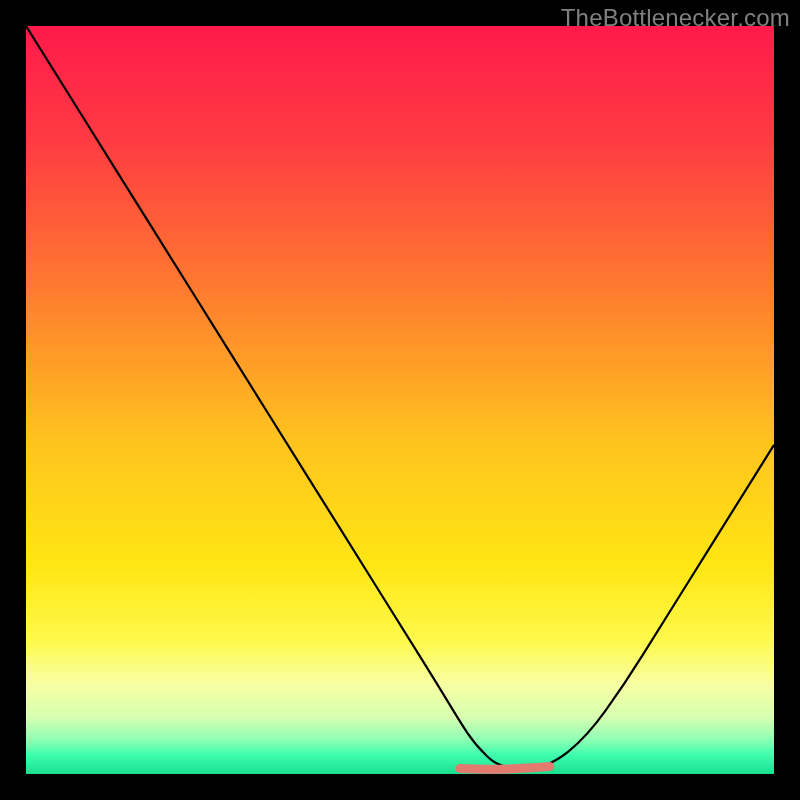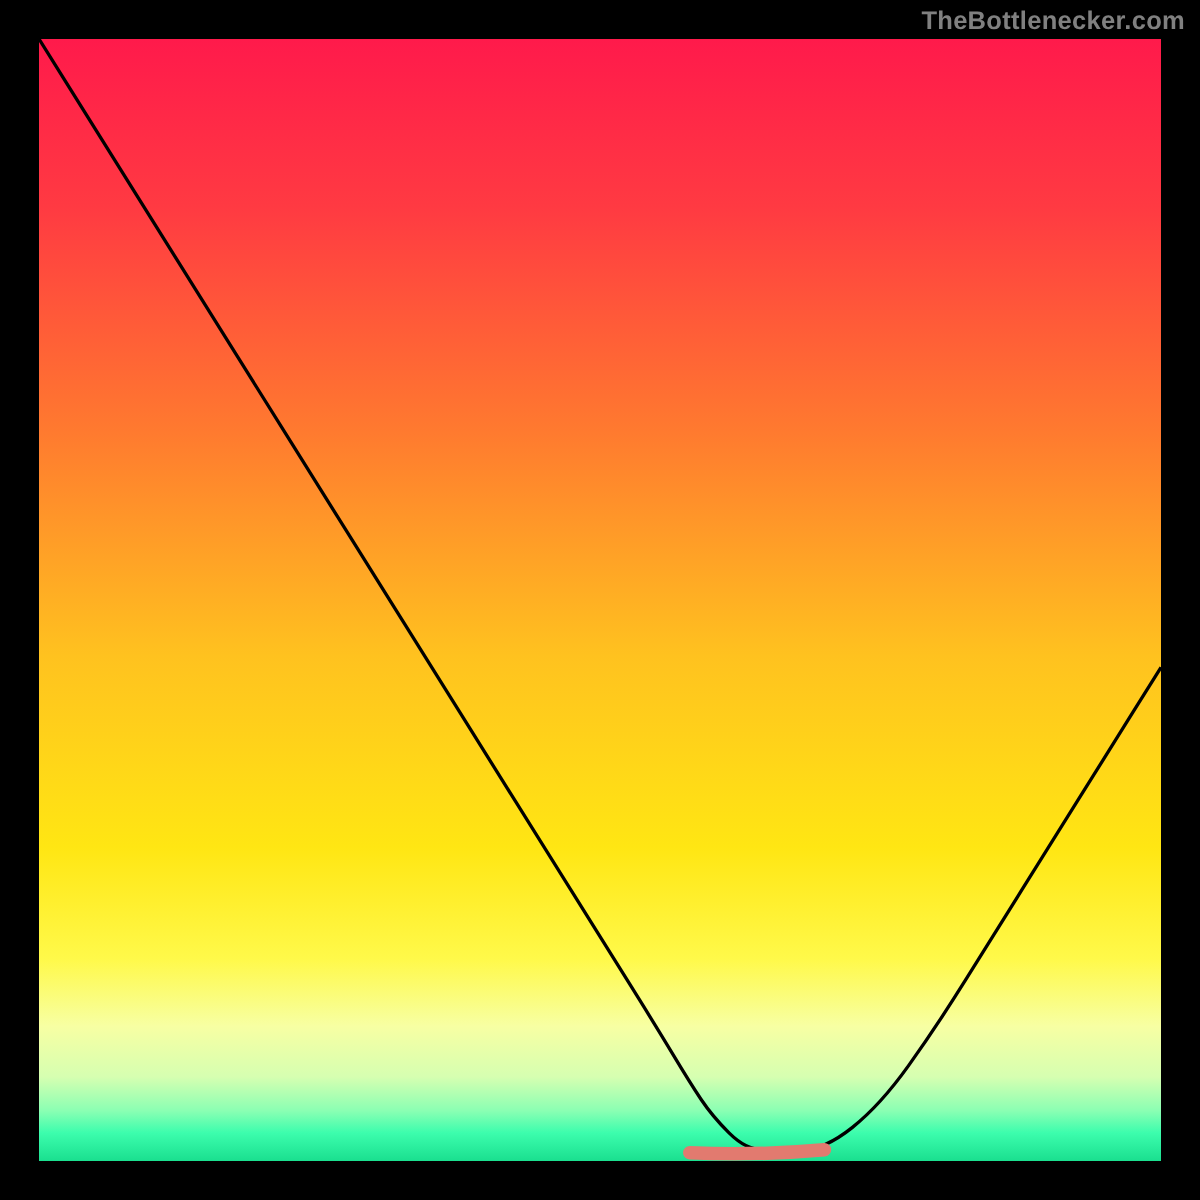--- a/index.html
+++ b/index.html
@@ -22,22 +22,22 @@
     top: 26px;
     width: 748px;
     height: 748px;
     overflow: hidden;
   }
   .watermark {
     position: absolute;
     top: 4px;
     right: 10px;
     color: #808080;
-    font-size: 17px;
-    font-weight: 700;
+    font-size: 24px;
+    font-weight: 400;
     letter-spacing: 0.2px;
     margin-left: 36px;
   }
   svg { display: block; }
 </style>
 </head>
 <body>
 
 <div class="stage">
 

